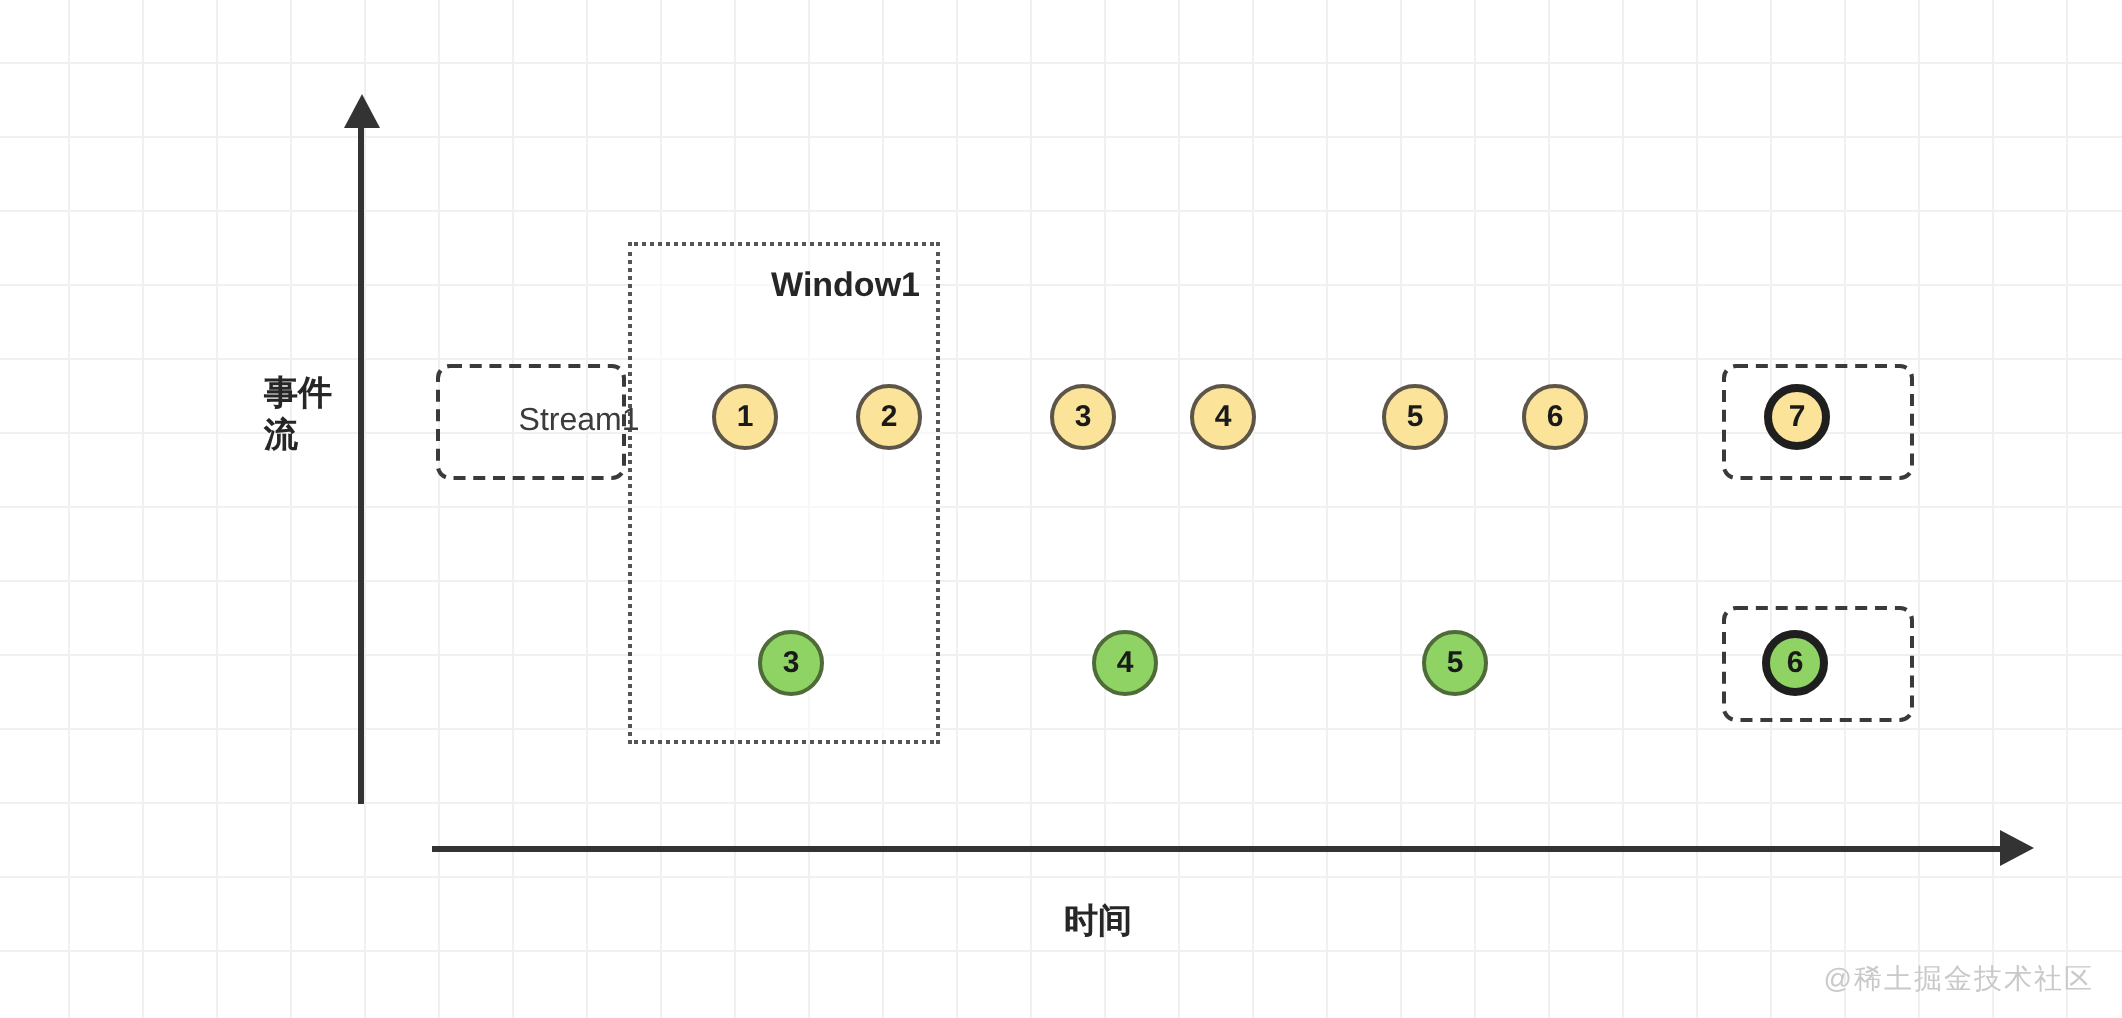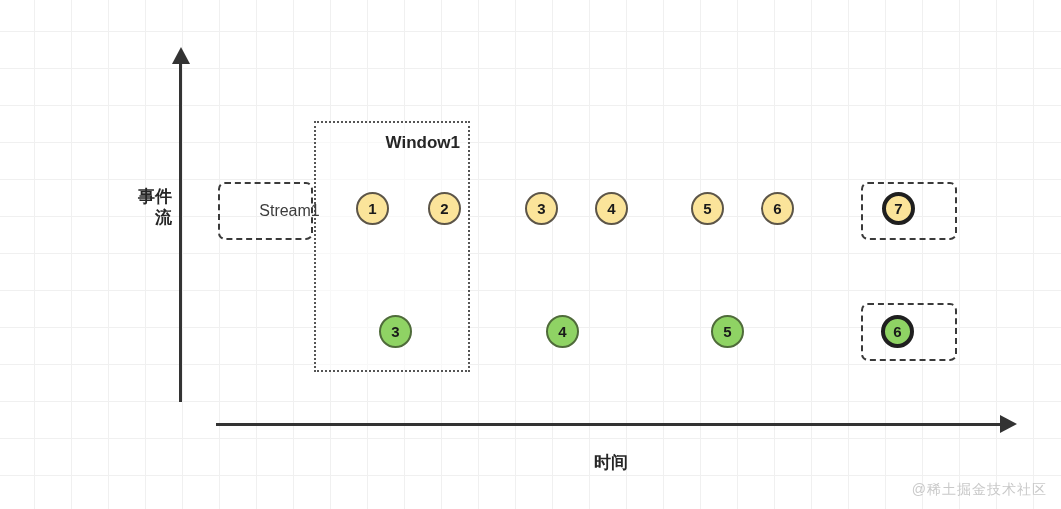--- a/index.html
+++ b/index.html
@@ -45,35 +45,37 @@
     border-top: 9px solid transparent;
     border-bottom: 9px solid transparent;
     border-left: 17px solid #333333;
   }
 
   
   .axis-label {
     position: absolute;
     font-weight: bold;
     color: #262626;
-    text-align: right;
+    text-align: left;
     line-height: 1.25;
     white-space: pre-line;
+    margin-left: 24px;
   }
   .axis-label-y {
     left: 108px;
     top: 186px;
     width: 64px;
     font-size: 17px;
   }
   .axis-label-x {
     left: 508px;
     top: 452px;
     width: 120px;
     font-size: 17px;
+    font-family: Liberation Mono, monospace;
   }
 
   
   .window-box {
     position: absolute;
     border: 2px dotted #555555;
     background: rgba(255,255,255,0.55);
     box-sizing: border-box;
   }
   .window-label {

